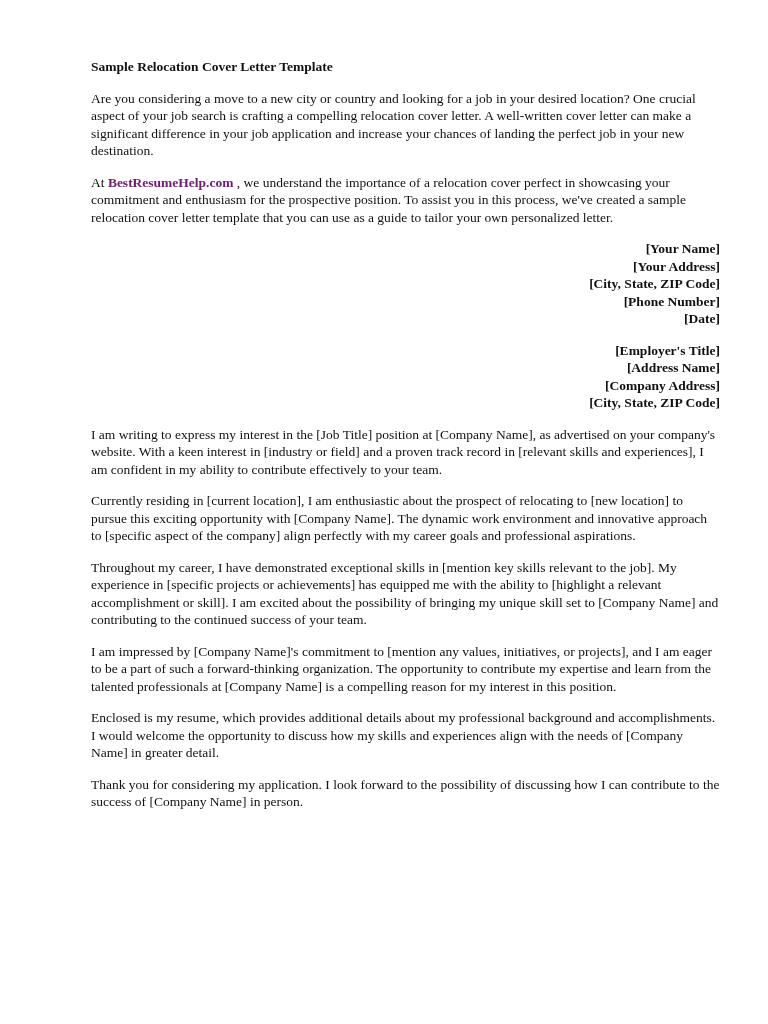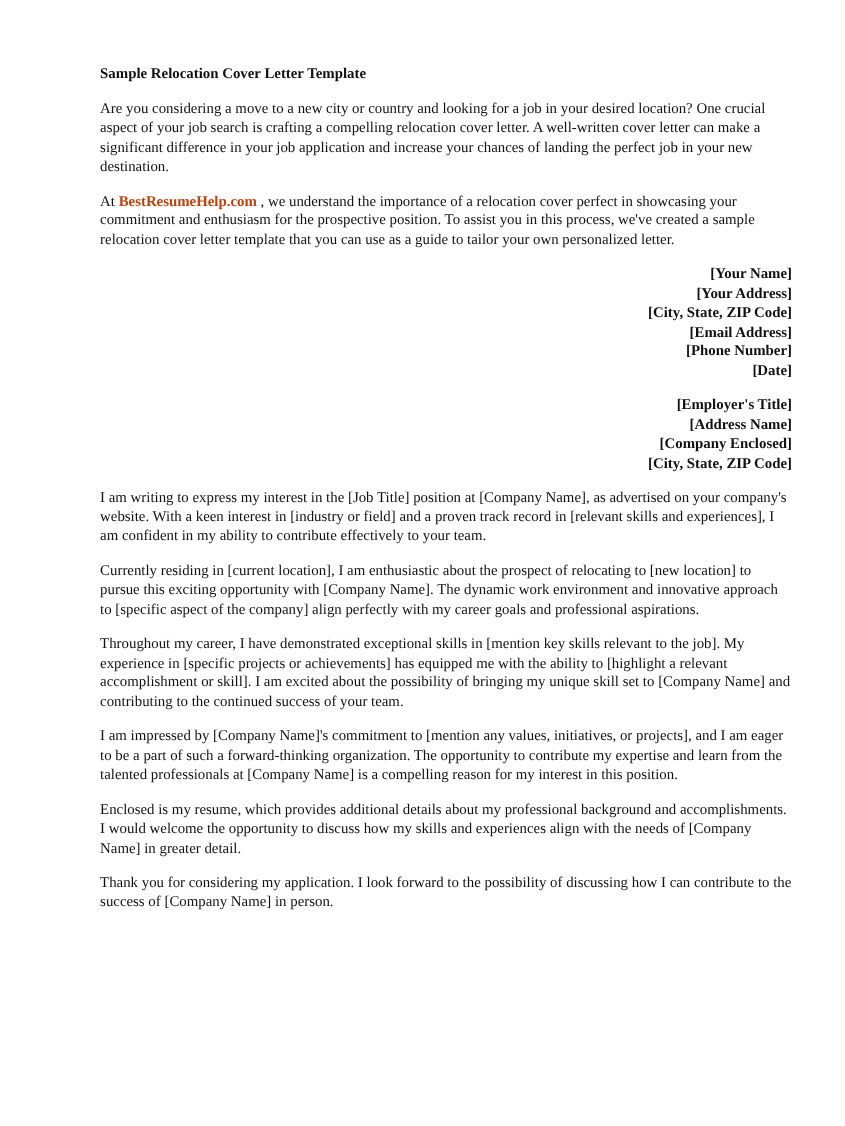--- a/index.html
+++ b/index.html
@@ -31,50 +31,49 @@
   }
   .address-block {
     font-weight: bold;
     margin: 0 0 14px 0;
     text-align: right;
   }
   .address-block div {
     line-height: 17.5px;
   }
   .brand-link {
-    color: #c2410c;
+    color: #701a75;
     font-weight: bold;
     text-decoration: none;
     cursor: pointer;
   }
 </style>
 </head>
 <body>
 
 <div class="page">
 
   <h1 class="doc-title">Sample Relocation Cover Letter Template</h1>
 
   <p class="para">Are you considering a move to a new city or country and looking for a job in your desired location? One crucial aspect of your job search is crafting a compelling relocation cover letter. A well-written cover letter can make a significant difference in your job application and increase your chances of landing the perfect job in your new destination.</p>
 
   <p class="para"><span>At </span><a class="brand-link">BestResumeHelp.com</a><span> , we understand the importance of a relocation cover perfect in showcasing your commitment and enthusiasm for the prospective position. To assist you in this process, we've created a sample relocation cover letter template that you can use as a guide to tailor your own personalized letter.</span></p>
 
   <div class="address-block">
     <div>[Your Name]</div>
     <div>[Your Address]</div>
     <div>[City, State, ZIP Code]</div>
-    <div>[Email Address]</div>
     <div>[Phone Number]</div>
     <div>[Date]</div>
   </div>
 
   <div class="address-block">
     <div>[Employer's Title]</div>
     <div>[Address Name]</div>
-    <div>[Company Enclosed]</div>
+    <div>[Company Address]</div>
     <div>[City, State, ZIP Code]</div>
   </div>
 
 
   <p class="para">I am writing to express my interest in the [Job Title] position at [Company Name], as advertised on your company's website. With a keen interest in [industry or field] and a proven track record in [relevant skills and experiences], I am confident in my ability to contribute effectively to your team.</p>
 
   <p class="para">Currently residing in [current location], I am enthusiastic about the prospect of relocating to [new location] to pursue this exciting opportunity with [Company Name]. The dynamic work environment and innovative approach to [specific aspect of the company] align perfectly with my career goals and professional aspirations.</p>
 
   <p class="para">Throughout my career, I have demonstrated exceptional skills in [mention key skills relevant to the job]. My experience in [specific projects or achievements] has equipped me with the ability to [highlight a relevant accomplishment or skill]. I am excited about the possibility of bringing my unique skill set to [Company Name] and contributing to the continued success of your team.</p>
 

